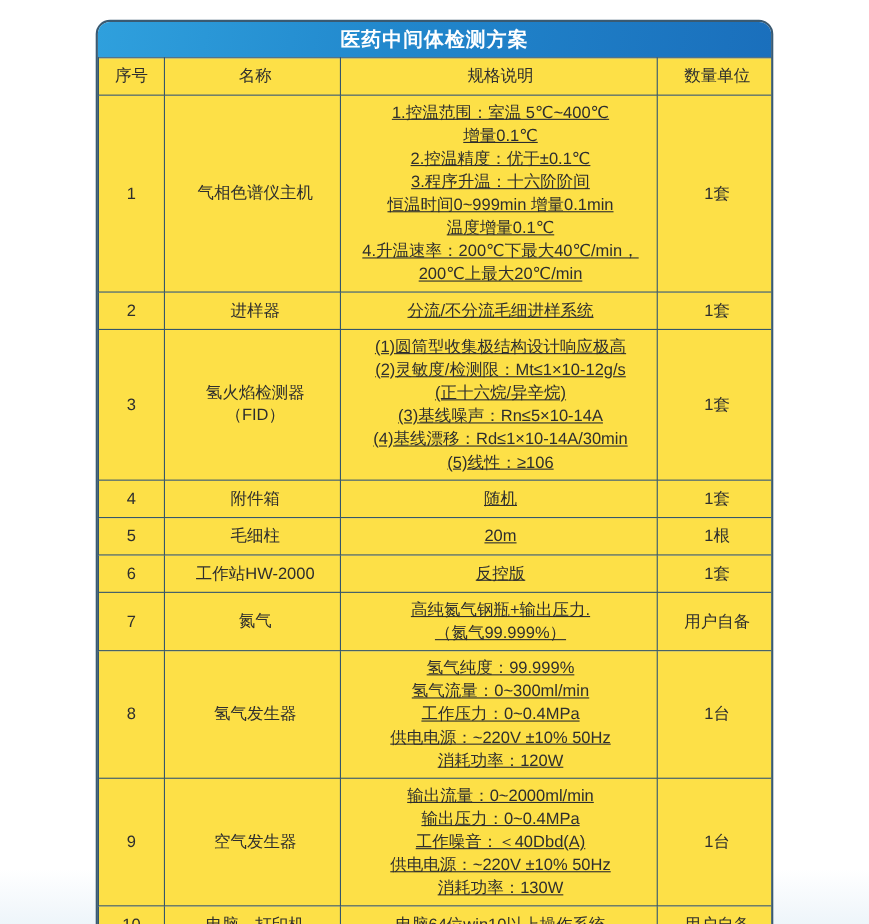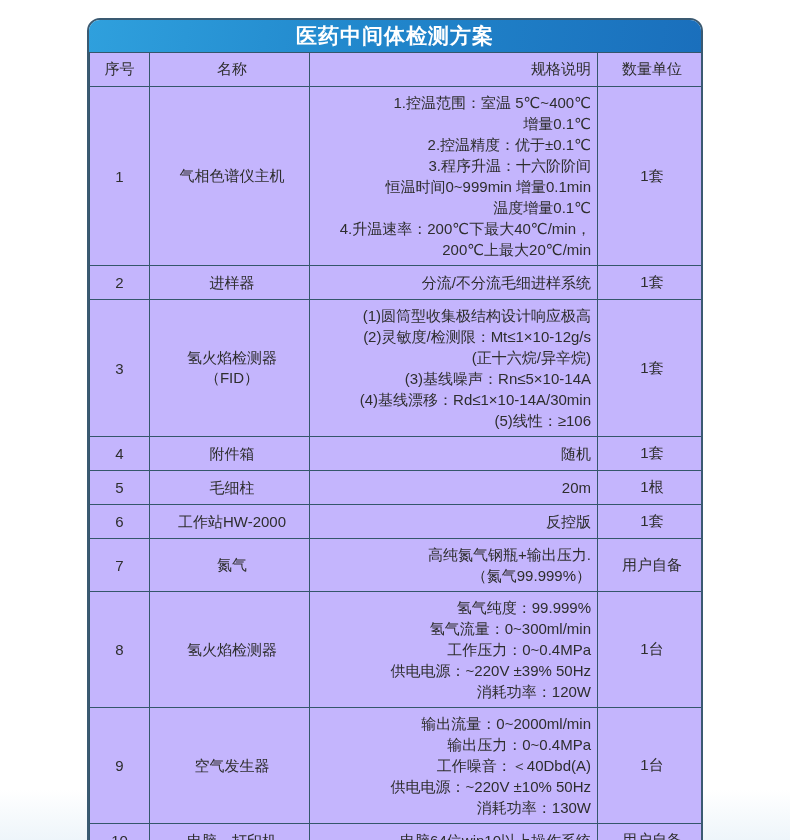--- a/index.html
+++ b/index.html
@@ -18,48 +18,49 @@
     overflow: hidden;
     background: #fefefe;
   }
   .title-bar {
     height: 32px;
     background: linear-gradient(100deg, #2fa0dd 0%, #2187cc 45%, #1a6fbc 100%);
     display: flex; align-items: center; justify-content: center;
   }
   .title {
     color: #ffffff;
-    font-size: 21px;
+    font-size: 18px;
     font-weight: bold;
     letter-spacing: 1px;
   }
   table.spec {
     width: 100%;
     border-collapse: collapse;
     table-layout: fixed;
     font-size: 15px;
   }
   table.spec col.c-no   { width: 60px; }
   table.spec col.c-name { width: 160px; }
   table.spec col.c-spec { width: 288px; }
   table.spec col.c-qty  { width: 104px; }
   table.spec th, table.spec td {
     border: 1px solid #35566b;
     font-weight: normal;
     vertical-align: middle;
-    background: #c4b5fd;
+    background: #fde047;
   }
   table.spec tr { height: 34px; }
   th.h-no, td.td-no { text-align: center; }
   th.h-name, td.td-name { text-align: center; padding: 5px 6px 5px 11px; }
-  th.h-spec, td.td-spec { text-align: right; padding: 5px 6px 5px 9px; }
+  th.h-spec, td.td-spec { text-align: center; padding: 5px 6px 5px 9px; }
   th.h-qty, td.td-qty  { text-align: center; padding: 5px 4px 5px 9px; }
   td.td-spec {
     white-space: pre-line;
     line-height: 21px;
+    text-decoration: underline;
   }
   td.td-name { line-height: 20px; }
 </style>
 </head>
 <body>
 
 <div class="page">
   <div class="sheet">
     <div class="title-bar">
       <span class="title">医药中间体检测方案</span>
@@ -130,25 +131,25 @@
           </tr>
           <tr>
             <td class="td-no">7</td>
             <td class="td-name">氮气</td>
             <td class="td-spec">高纯氮气钢瓶+输出压力.
 （氮气99.999%）</td>
             <td class="td-qty">用户自备</td>
           </tr>
           <tr>
             <td class="td-no">8</td>
-            <td class="td-name">氢火焰检测器</td>
+            <td class="td-name">氢气发生器</td>
             <td class="td-spec">氢气纯度：99.999%
 氢气流量：0~300ml/min
 工作压力：0~0.4MPa
-供电电源：~220V ±39% 50Hz
+供电电源：~220V ±10% 50Hz
 消耗功率：120W</td>
             <td class="td-qty">1台</td>
           </tr>
           <tr>
             <td class="td-no">9</td>
             <td class="td-name">空气发生器</td>
             <td class="td-spec">输出流量：0~2000ml/min
 输出压力：0~0.4MPa
 工作噪音：＜40Dbd(A)
 供电电源：~220V ±10% 50Hz

